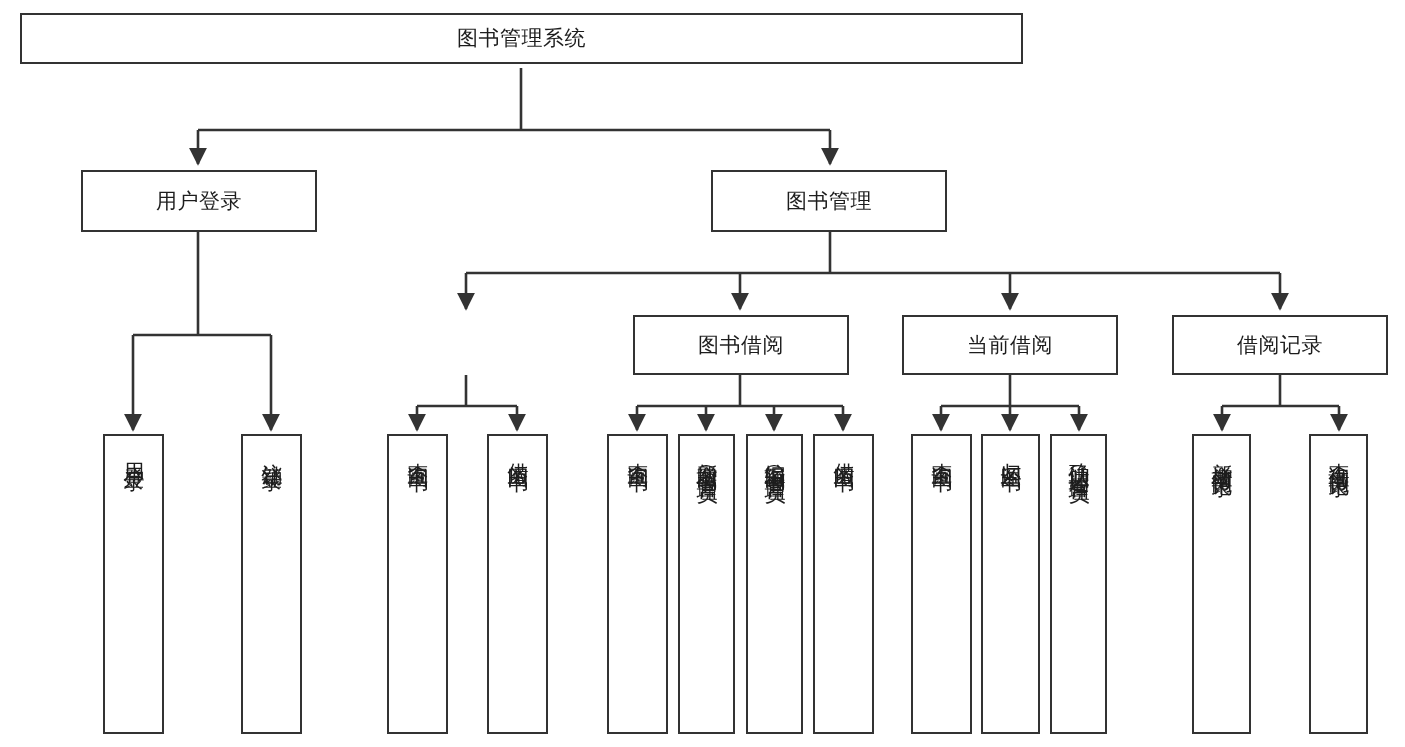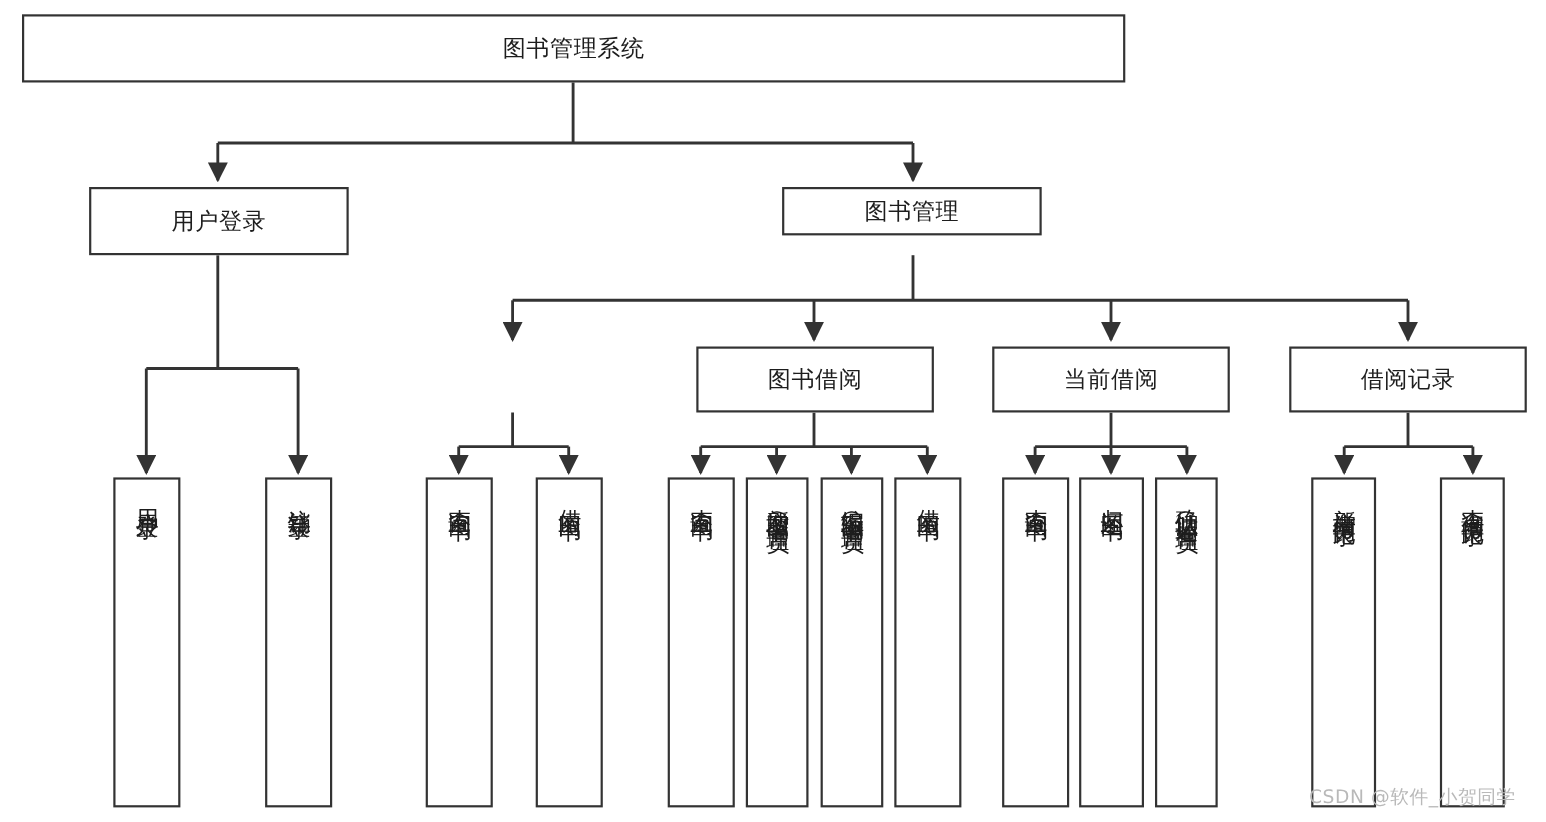--- a/index.html
+++ b/index.html
@@ -114,29 +114,29 @@
       <path d="M 1010 406 L 1010 430" marker-end="url(#arrow)"></path>
       <path d="M 1079 406 L 1079 430" marker-end="url(#arrow)"></path>
 
       <path d="M 1280 375 L 1280 406"></path>
       <path d="M 1222 406 L 1339 406"></path>
       <path d="M 1222 406 L 1222 430" marker-end="url(#arrow)"></path>
       <path d="M 1339 406 L 1339 430" marker-end="url(#arrow)"></path>
     </g>
   </svg>
 
-  <div class="node" style="left:20px; top:13px; width:1003px; height:62px;font-family:Liberation Serif, serif;">
+  <div class="node" style="left:20px; top:13px; width:1003px; height:51px;font-family:Liberation Serif, serif;">
     <span class="node-label">图书管理系统</span>
   </div>
 
   <div class="node" style="left:81px; top:170px; width:236px; height:62px;">
     <span class="node-label">用户登录</span>
   </div>
 
-  <div class="node" style="left:711px; top:170px; width:236px; height:44px;">
+  <div class="node" style="left:711px; top:170px; width:236px; height:62px;">
     <span class="node-label">图书管理</span>
   </div>
 
 
   <div class="node" style="left:902px; top:315px; width:216px; height:60px;">
     <span class="node-label">当前借阅</span>
   </div>
 
   <div class="node" style="left:633px; top:315px; width:216px; height:60px;">
     <span class="node-label">图书借阅</span>
@@ -191,15 +191,14 @@
   </div>
 
   <div class="node vertical" style="left:1192px; top:434px; width:59px; height:300px;">
     <span class="node-label">新增借阅记录</span>
   </div>
 
   <div class="node vertical" style="left:1309px; top:434px; width:59px; height:300px;">
     <span class="node-label">查询借阅记录</span>
   </div>
 
-  <div class="watermark" style="left:1190px; top:713px;">CSDN @软件_小贺同学</div>
 
 </div>
 
 </body></html>

